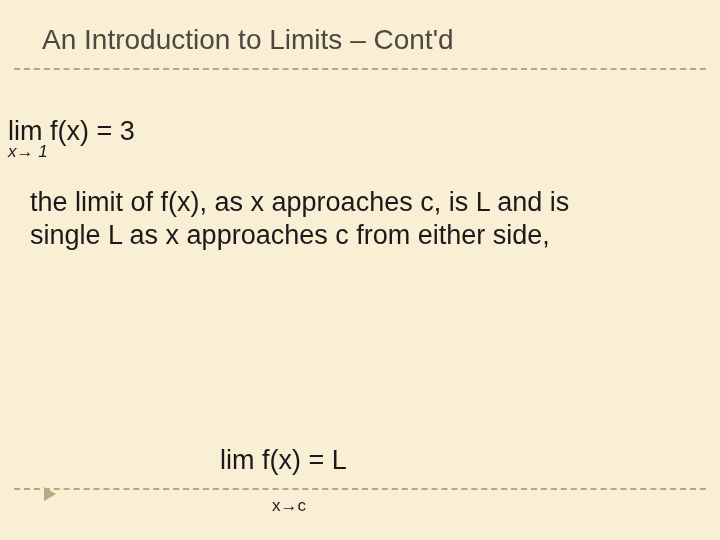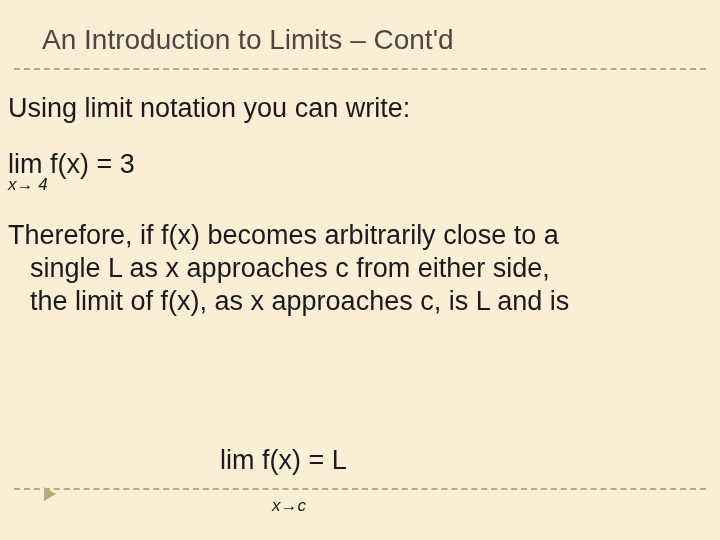--- a/index.html
+++ b/index.html
@@ -70,51 +70,46 @@
     left: 220px;
     top: 447px;
     font-size: 27px;
     line-height: 1.0;
   }
   .botsub {
     position: absolute;
     left: 272px;
     top: 496px;
     font-size: 17px;
-    font-style: italic;
   }
 </style>
 </head>
 <body>
 
 <div class="slide">
 
   <div class="title">An Introduction to Limits – Cont'd</div>
   <div class="hr-top"></div>
 
   <div class="body">
-    <div>Using limit notation you can write:</div>
     <div class="gap"></div>
 
     <div class="limblock">
       <span class="it">lim  f(x) = 3</span>
-      <span class="limsub">x→ 4</span>
+      <span class="limsub">x→ 1</span>
     </div>
 
     <div class="gap"></div>
 
     <div>
-      <div>
-        <span>Therefore, if </span><span class="it">f(x)</span><span> becomes arbitrarily close to a</span>
+      <div class="indent">
+        <span>the limit of </span><span class="it">f(x)</span><span>, as </span><span class="it">x</span><span> approaches </span><span class="it">c</span><span>, is </span><span class="it">L</span><span> and is</span>
       </div>
       <div class="indent">
         <span>single </span><span class="it">L</span><span> as </span><span class="it">x</span><span> approaches </span><span class="it">c</span><span> from either side,</span>
-      </div>
-      <div class="indent">
-        <span>the limit of </span><span class="it">f(x)</span><span>, as </span><span class="it">x</span><span> approaches </span><span class="it">c</span><span>, is </span><span class="it">L</span><span> and is</span>
       </div>
     </div>
   </div>
 
   <div class="botline">
     <span class="it">lim  f(x) = L</span>
   </div>
   <div class="botsub">x→c</div>
 
   <div class="botrow">

